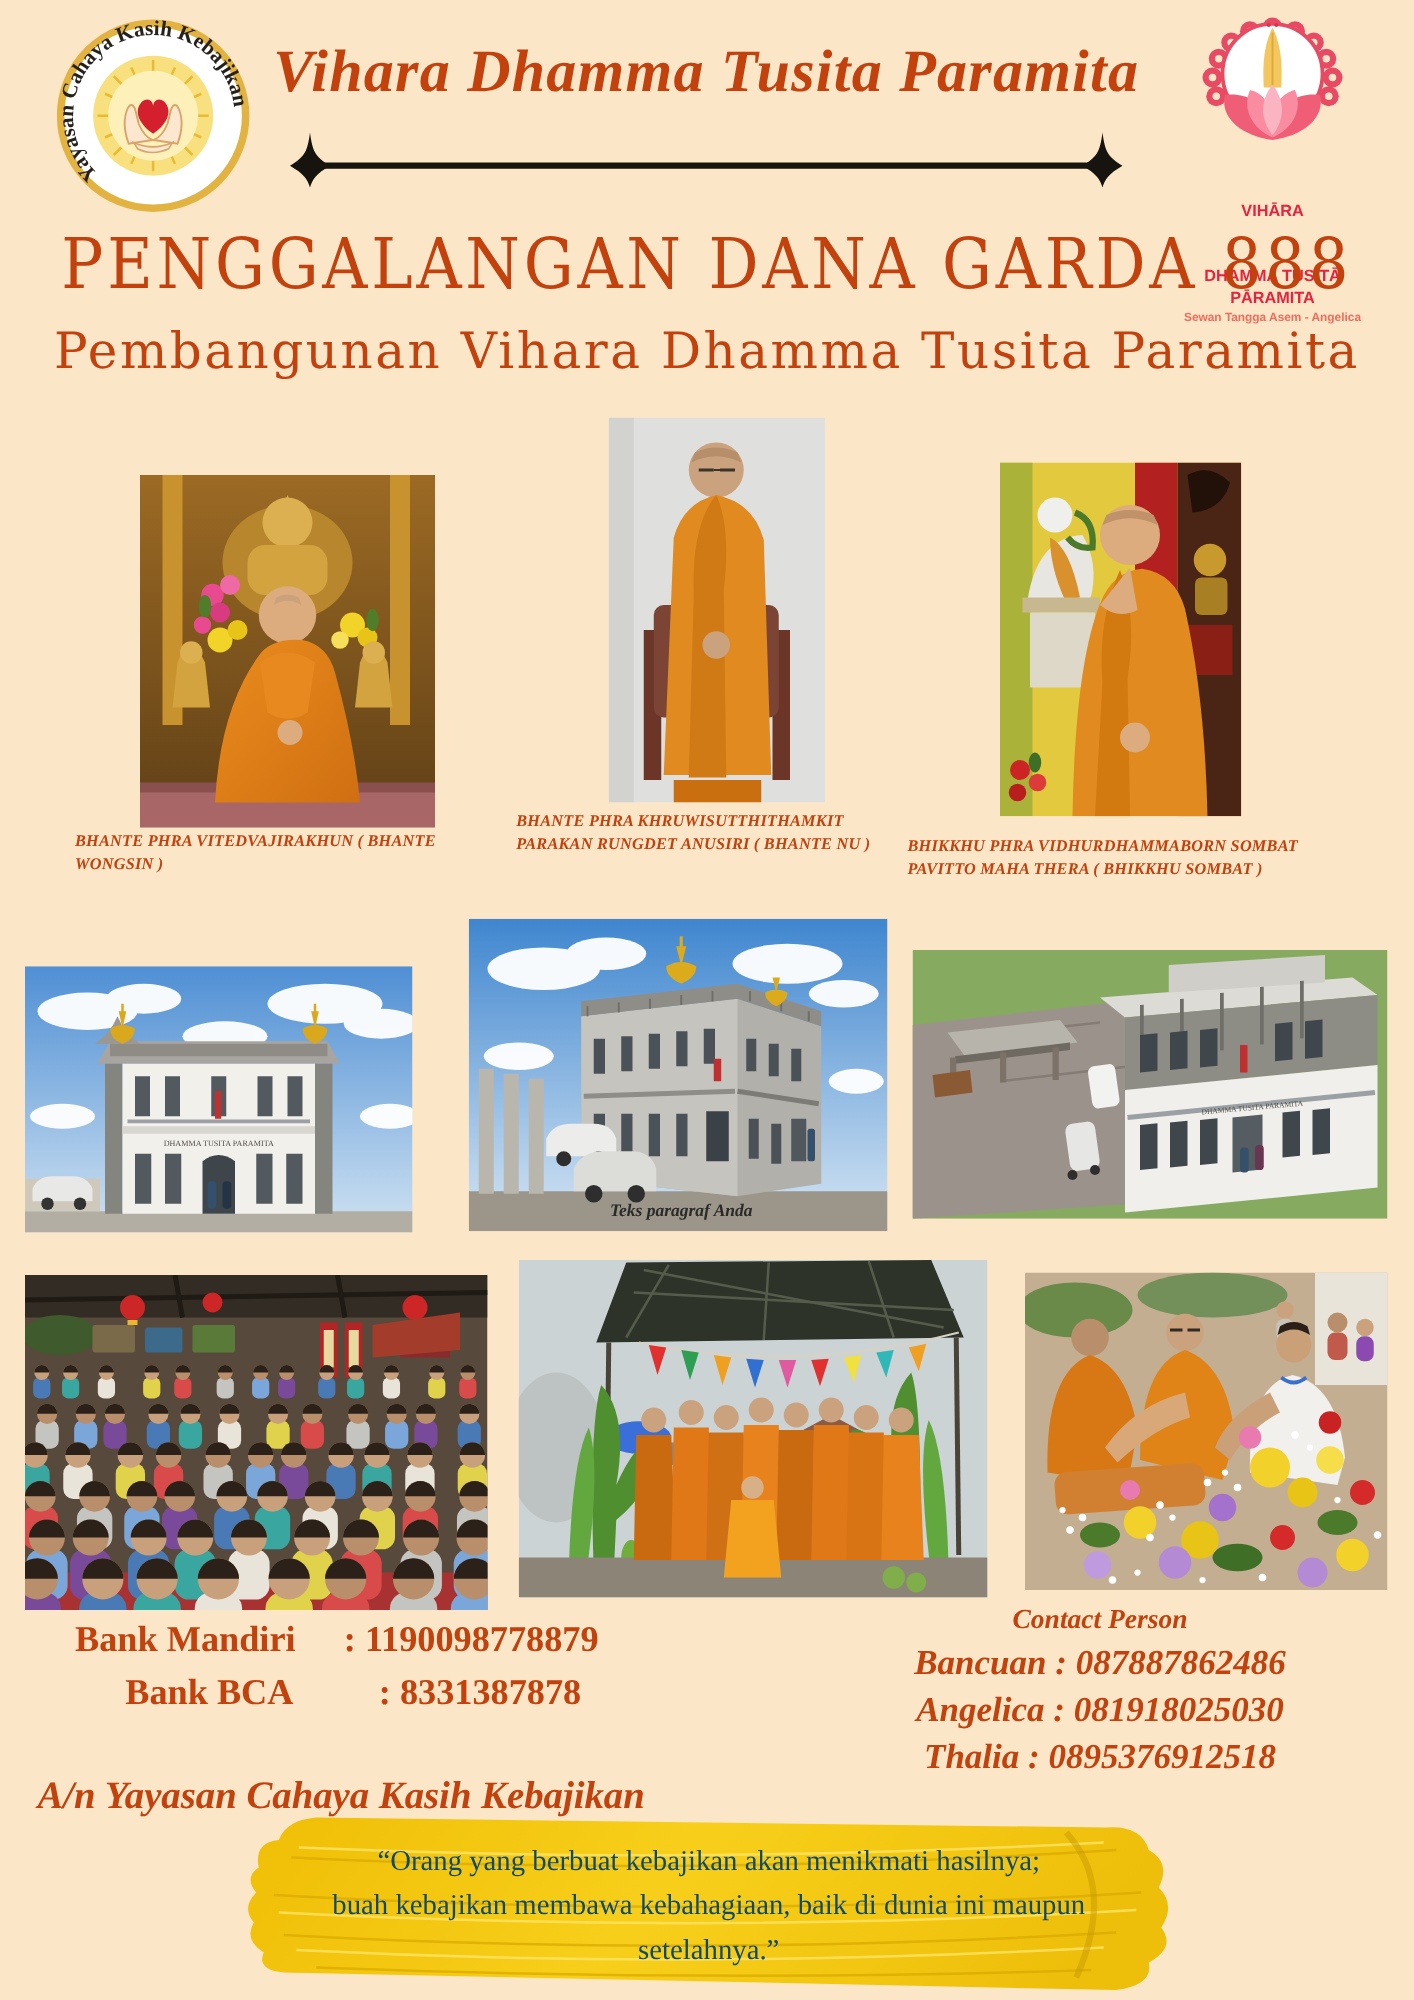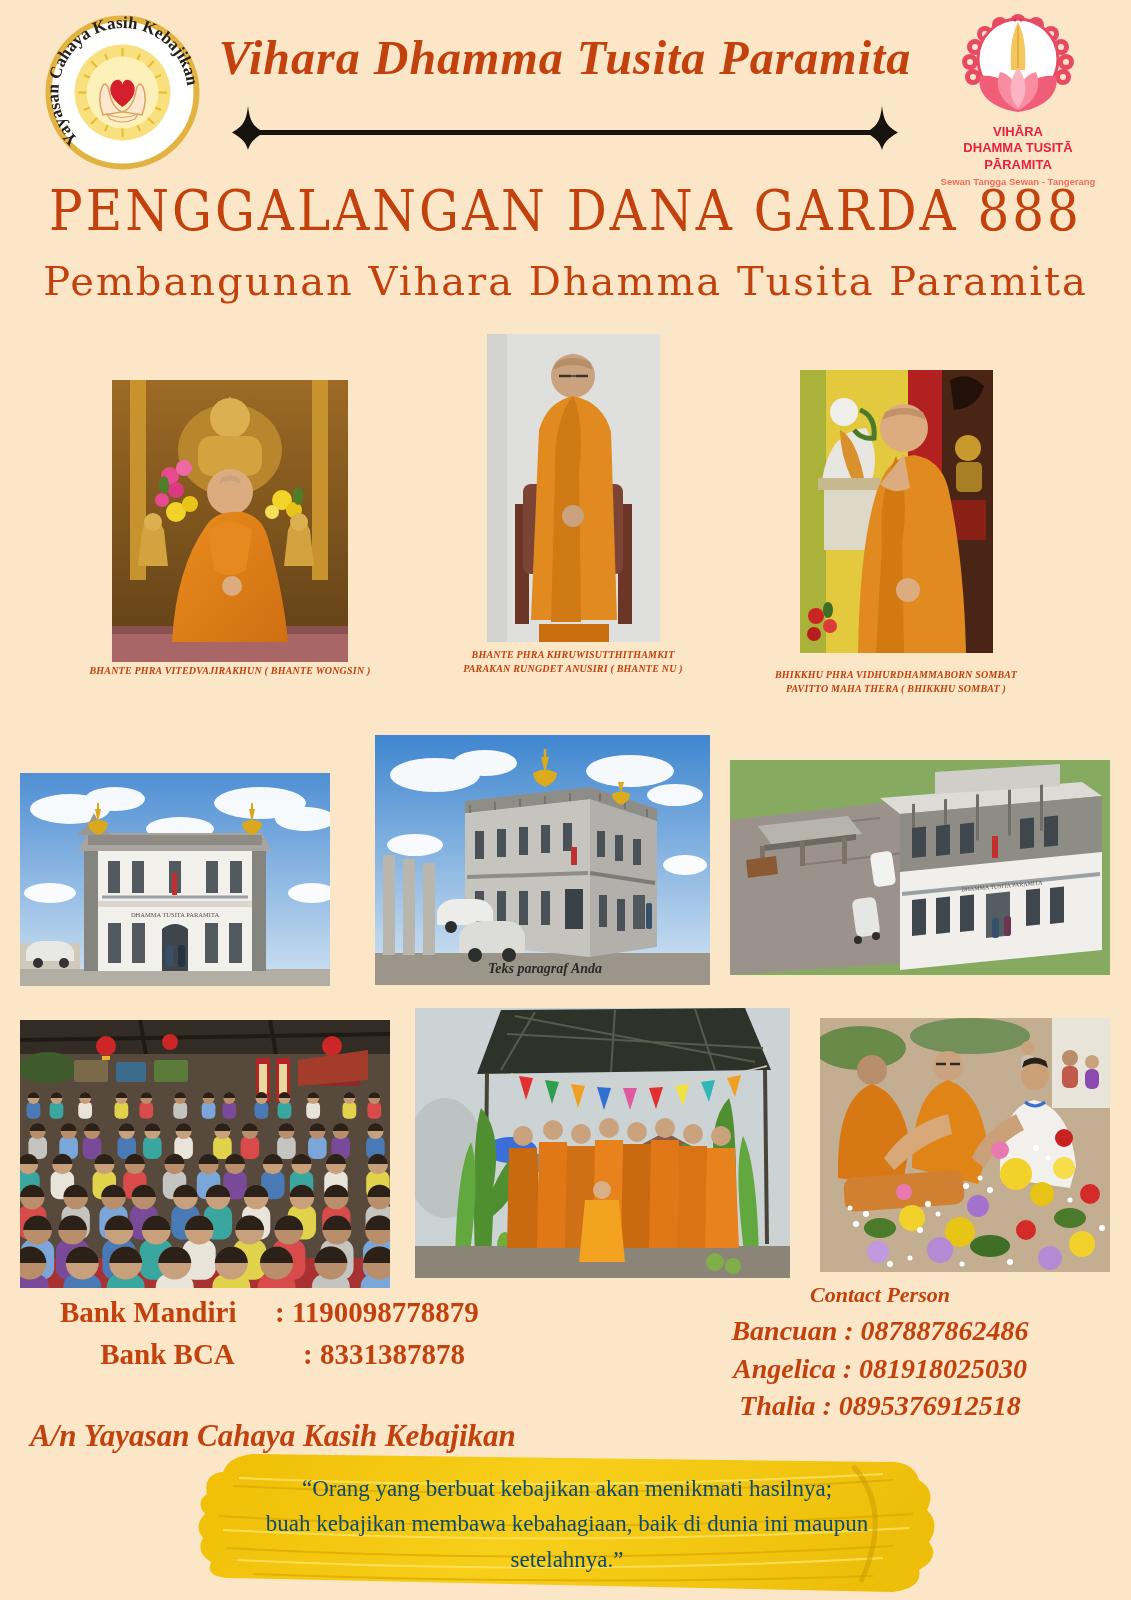--- a/index.html
+++ b/index.html
@@ -13,37 +13,37 @@
   .header-address{left:200px;top:95px;width:730px;text-align:center;
     font-style:italic;font-weight:bold;font-size:17.5px;}
   
   .campaign-title{left:0;top:182px;width:1131px;text-align:center;
     font-family:"DejaVu Serif",serif;font-size:50px;letter-spacing:3px;}
   .campaign-title span{display:inline-block;transform:scaleY(1.12);}
   .campaign-subtitle{left:0;top:258px;width:1131px;text-align:center;
     font-family:"DejaVu Serif",serif;font-size:40px;letter-spacing:2px;}
   
   .photo{display:block;}
-  .caption{font-style:italic;font-weight:bold;font-size:10px;line-height:1.4;
-    text-align:center;white-space:pre-line;letter-spacing:.2px;}
+  .caption{font-style:italic;font-weight:bold;font-size:13px;line-height:1.4;
+    text-align:left;white-space:pre-line;letter-spacing:.2px;}
   
   .bank-row{display:flex;font-weight:bold;font-size:29px;}
   .bank-label{width:215px;}
   .contact-block{left:640px;top:1282px;width:480px;text-align:center;
     font-style:italic;font-weight:bold;}
   .contact-heading{font-size:22px;margin-bottom:4px;}
   .contact-line{font-size:28px;line-height:1.34;}
   .account-holder{left:30px;top:1418px;font-style:italic;font-weight:bold;font-size:31px;text-align:right;}
   
   .quote-wrap{left:193px;top:1450px;width:748px;height:148px;}
   .quote-text{position:absolute;left:20px;top:12px;width:708px;height:124px;
     display:flex;align-items:center;justify-content:center;text-align:center;
     font-weight:normal;font-size:23px;line-height:1.55;white-space:pre-line;color:#0c4a6e;}
   .logo-red-line{color:#e6223f;font-family:"Liberation Sans",sans-serif;font-weight:bold;
-    text-align:center;line-height:1.25;}
+    text-align:center;line-height:1.25;margin-top:36px;}
 </style>
 </head>
 <body>
 
 <div class="poster">
 
   <svg class="abs" style="left:45px;top:15px" width="155" height="155" viewBox="0 0 155 155">
     <circle cx="77.5" cy="77.5" r="74" fill="#ffffff" stroke="#e3b341" stroke-width="6"></circle>
     <circle cx="77.5" cy="77.5" r="48" fill="#f9e07e"></circle>
     <g stroke="#e8bb33" stroke-width="2">
@@ -116,21 +116,21 @@
       </g>
       <g>
         <path d="M80 108 C52 104 38 88 42 72 C58 70 74 78 80 92 C86 78 102 70 118 72 C122 88 108 104 80 108 Z" fill="#ef5d77"></path>
         <path d="M80 106 C62 98 56 82 62 68 C72 70 80 80 80 94 Z" fill="#f98ca0"></path>
         <path d="M80 106 C98 98 104 82 98 68 C88 70 80 80 80 94 Z" fill="#f98ca0"></path>
         <path d="M80 104 C70 92 70 76 80 64 C90 76 90 92 80 104 Z" fill="#fbb4c2"></path>
       </g>
     </svg>
     <div class="logo-red-line" style="font-size:13px">VIHĀRA</div>
     <div class="logo-red-line" style="font-size:13px">DHAMMA TUSITĀ PĀRAMITA</div>
-    <div class="logo-red-line" style="font-size:9.5px;color:#ef6d5a;font-weight:bold;margin-top:3px">Sewan Tangga Sewan - Tangerang</div>
+    <div class="logo-red-line" style="font-size:9.5px;color:#ef6d5a;font-weight:bold;margin-top:3px">Sewan Tangga Asem - Angelica</div>
   </div>
 
   <div class="abs ink campaign-title">
     <span>PENGGALANGAN DANA GARDA 888</span>
   </div>
   <div class="abs ink campaign-subtitle">Pembangunan Vihara Dhamma Tusita Paramita</div>
 
   <svg class="abs photo" style="left:112px;top:380px" width="236" height="282" viewBox="0 0 236 282">
     <defs>
       <linearGradient id="altar1" x1="0" y1="0" x2="0" y2="1">

